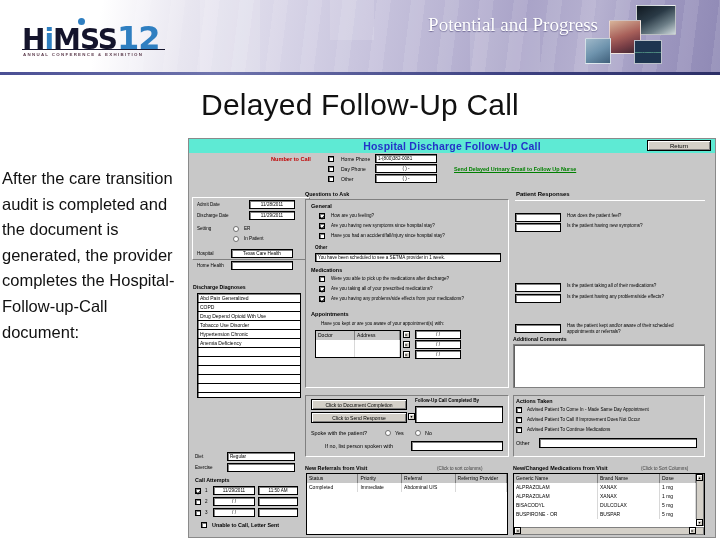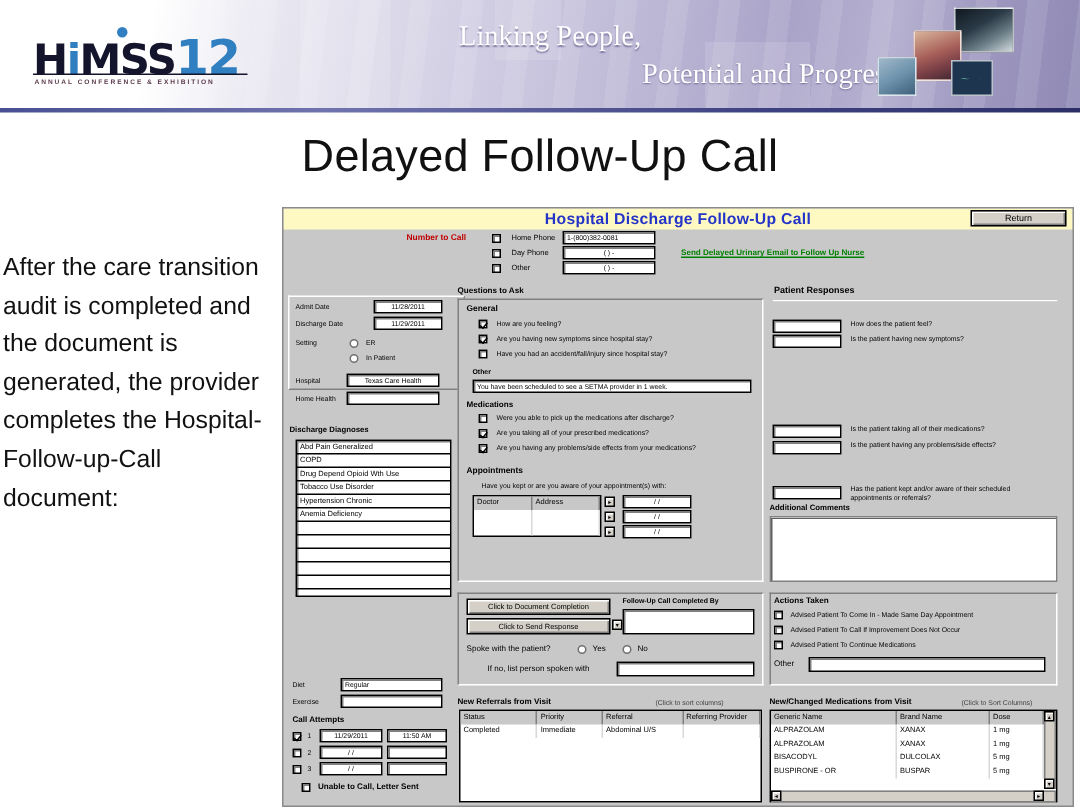--- a/index.html
+++ b/index.html
@@ -98,21 +98,21 @@
   #app {
     position:absolute; left:188px; top:138px; width:528px; height:400px;
     background:#c8c8c8;
     border:1px solid #8a8a8a;
     font-family:"Liberation Sans", sans-serif;
     font-size:4.6px; color:#000;
     overflow:hidden;
   }
   #appTitleBar {
     position:absolute; left:0; top:0; width:100%; height:14px;
-    background:#fef9c3;
+    background:#5eead4;
   }
   #appTitle {
     position:absolute; left:0; top:1px; width:100%;
     text-align:center; font-size:10.5px; font-weight:bold;
     color:#2433c8; letter-spacing:.2px;
   }
   #returnBtn {
     position:absolute; right:4px; top:1px; width:64px; height:11px;
     background:#d4d0c8; border:1px solid #000;
     box-shadow:inset 1px 1px 0 #fff, inset -1px -1px 0 #808080;
@@ -210,21 +210,20 @@
   <div id="logo">
     <div id="logoDot"></div>
     <div id="logoText">
       <span>H<span class="i">i</span>MSS</span><span class="yr">12</span>
     </div>
     <div id="logoUnderline"></div>
     <div id="logoSub">ANNUAL CONFERENCE &amp; EXHIBITION</div>
   </div>
 
   <div id="tagline">
-    <span class="l1">Linking People,</span>
     <span class="l2">Potential and Progress</span>
   </div>
 
   <div class="photo" id="ph1"></div>
   <div class="photo" id="ph2"></div>
   <div class="photo" id="ph3"></div>
   <div class="photo" id="ph4">
     <svg id="ekg" viewBox="0 0 28 24" preserveAspectRatio="none">
       <polyline points="0,12 6,12 8,6 10,18 12,12 18,12 20,9 22,12 28,12" fill="none" stroke="#7fe3b0" stroke-width="1"></polyline>
     </svg>

